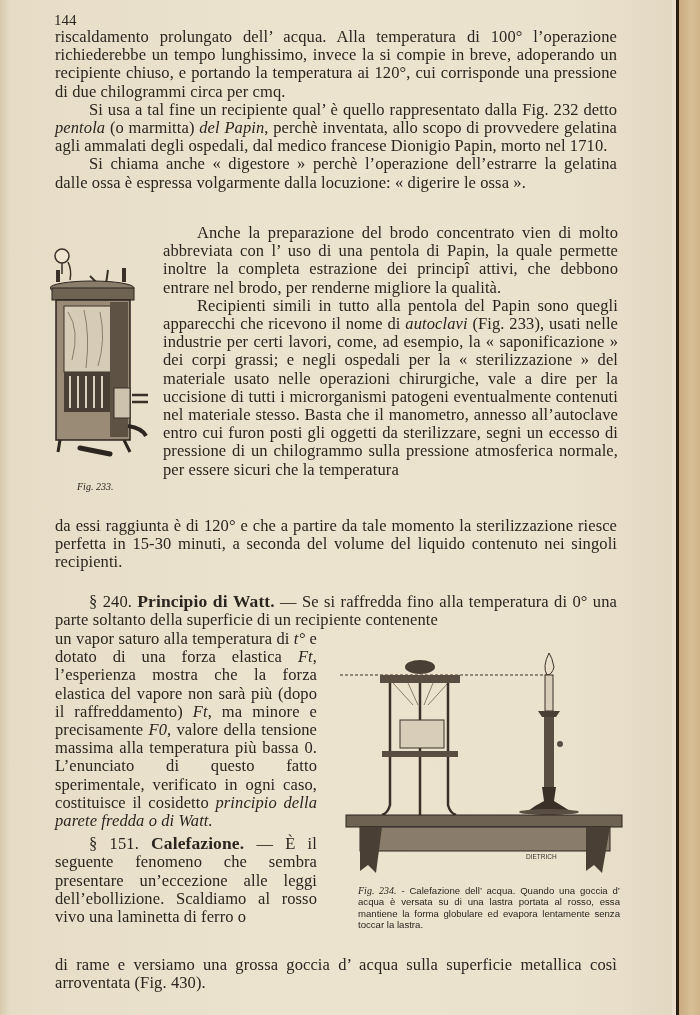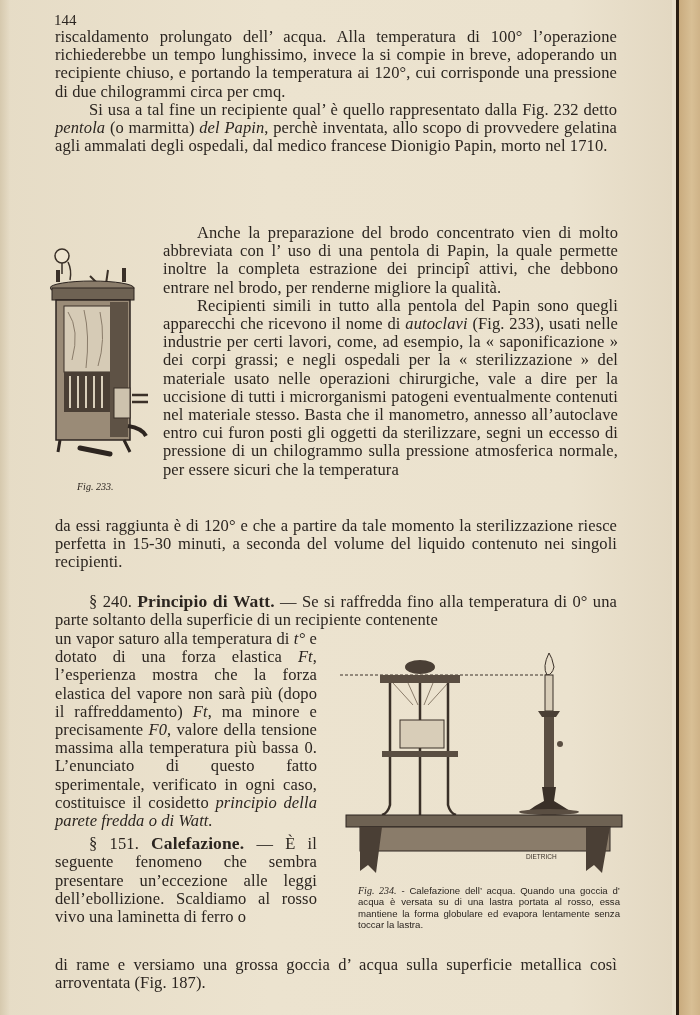--- a/index.html
+++ b/index.html
@@ -34,20 +34,21 @@
 <div class="page"></div>
 <div class="leftshade"></div>
 <div class="edge"></div>
 <div class="rightstrip"></div>
 
 <div class="pnum">144</div>
 
 <div class="t full" style="top:28px;">
   <p>riscaldamento prolungato dell’ acqua. Alla temperatura di 100° l’operazione richiederebbe un tempo lunghissimo, invece la si compie in breve, adoperando un recipiente chiuso, e portando la temperatura ai 120°, cui corrisponde una pressione di due chilogrammi circa per cmq.</p>
   <p class="ind"><span>Si usa a tal fine un recipiente qual’ è quello rappresentato dalla Fig. 232 detto </span><i>pentola</i><span> (o marmitta) </span><i>del Papin</i><span>, perchè inventata, allo scopo di provvedere gelatina agli ammalati degli ospedali, dal medico francese Dionigio Papin, morto nel 1710.</span></p>
+  <p class="ind">Si chiama anche « digestore » perchè l’operazione dell’estrarre la gelatina dalle ossa è espressa volgarmente dalla locuzione: « digerire le ossa ».</p>
 </div>
 
 <svg class="fig233" viewBox="0 0 100 220">
   <circle cx="12" cy="16" r="7" fill="#eee4cf" stroke="#3a3028" stroke-width="1.5"></circle>
   <path d="M12 23 L12 34 M18 22 Q22 30 20 40" stroke="#3a3028" fill="none" stroke-width="1.5"></path>
   <rect x="6" y="30" width="4" height="12" fill="#3a3028"></rect>
   <rect x="72" y="28" width="4" height="14" fill="#3a3028"></rect>
   <path d="M40 36 L48 44 M58 30 L56 44" stroke="#3a3028" stroke-width="2"></path>
   <ellipse cx="42" cy="48" rx="42" ry="7" fill="#8a7c6a" stroke="#2d2520"></ellipse>
   <rect x="2" y="48" width="82" height="12" fill="#6e6253" stroke="#2d2520"></rect>
@@ -101,14 +102,14 @@
   <rect x="8" y="170" width="276" height="12" fill="#6e6253" stroke="#2d2520"></rect>
   <rect x="22" y="182" width="250" height="24" fill="#8a7c6a" stroke="#2d2520"></rect>
   <path d="M22 182 V226 L30 220 L38 228 L44 182 Z" fill="#4a3f35"></path>
   <path d="M248 182 V226 L256 220 L264 228 L272 182 Z" fill="#4a3f35"></path>
   <text x="188" y="214" font-size="6.5" fill="#3a3028" font-family="Liberation Sans, sans-serif">DIETRICH</text>
 </svg>
 
 <div class="fig234cap"><span class="lbl">Fig. 234.</span><span> - Calefazione dell’ acqua. Quando una goccia d’ acqua è versata su di una lastra portata al rosso, essa mantiene la forma globulare ed evapora lentamente senza toccar la lastra.</span></div>
 
 <div class="t full" style="top:956px;">
-  <p>di rame e versiamo una grossa goccia d’ acqua sulla superficie metallica così arroventata (Fig. 187).</p>
+  <p>di rame e versiamo una grossa goccia d’ acqua sulla superficie metallica così arroventata (Fig. 430).</p>
 </div>
 
 </body></html>

